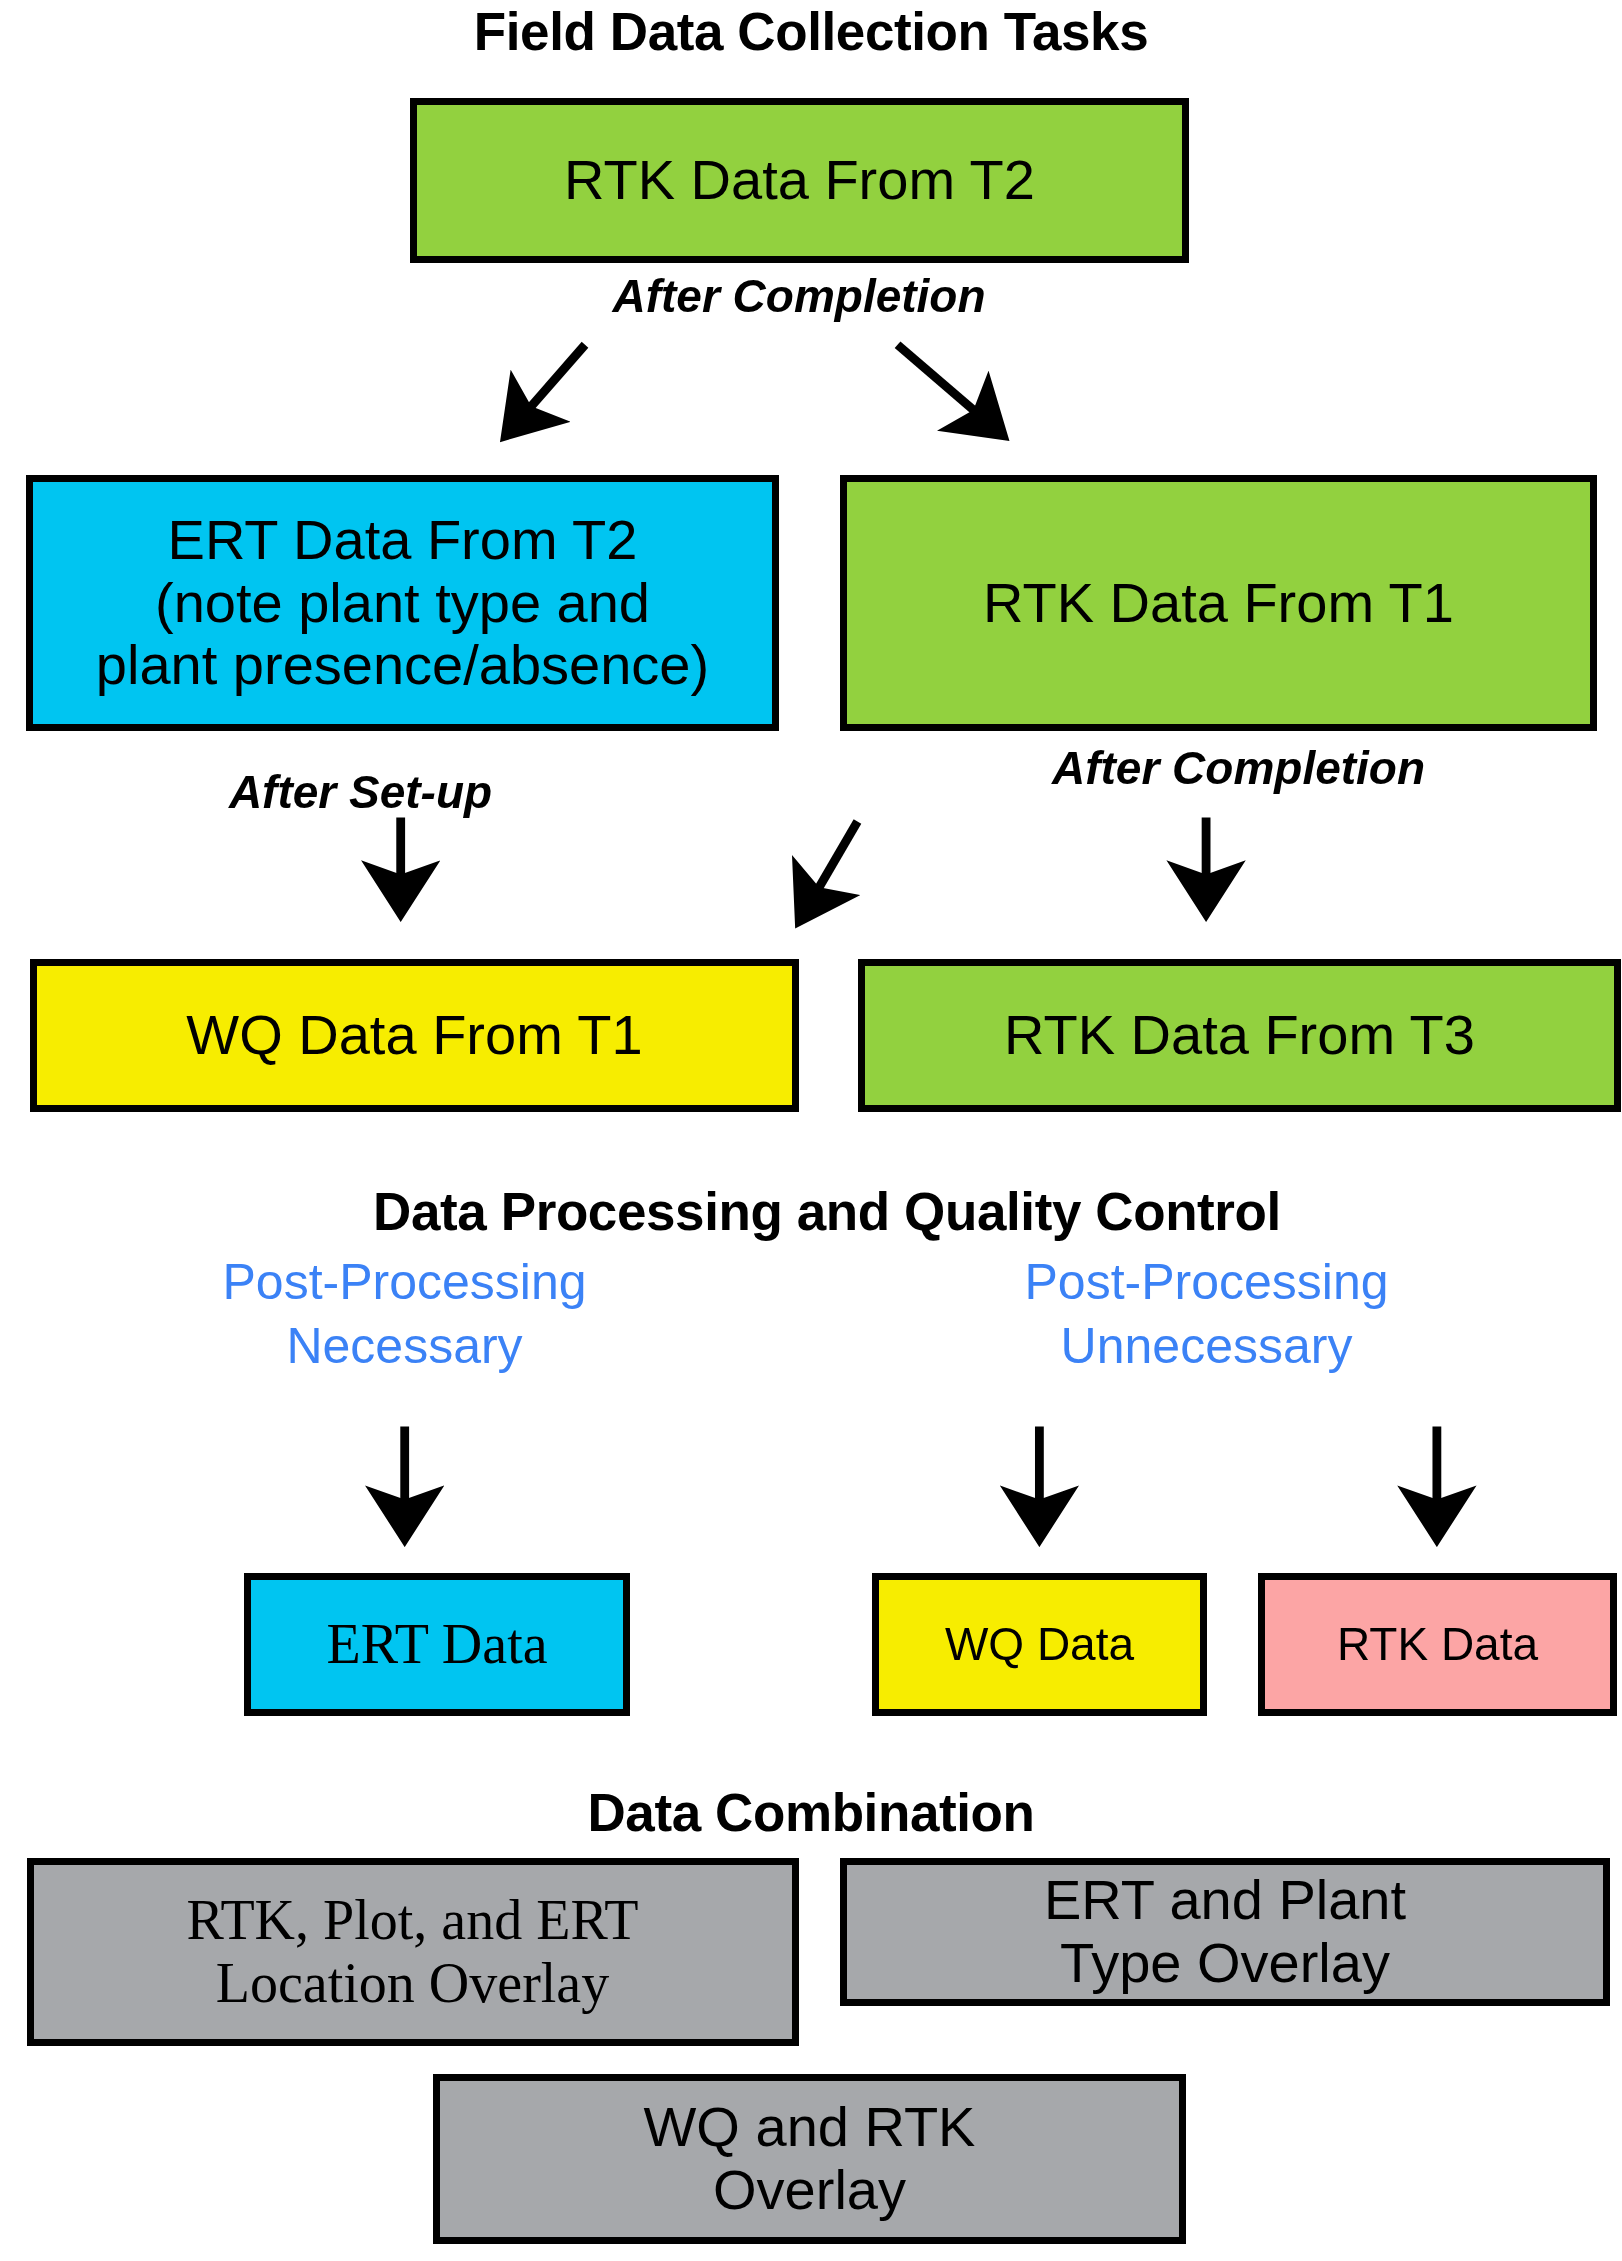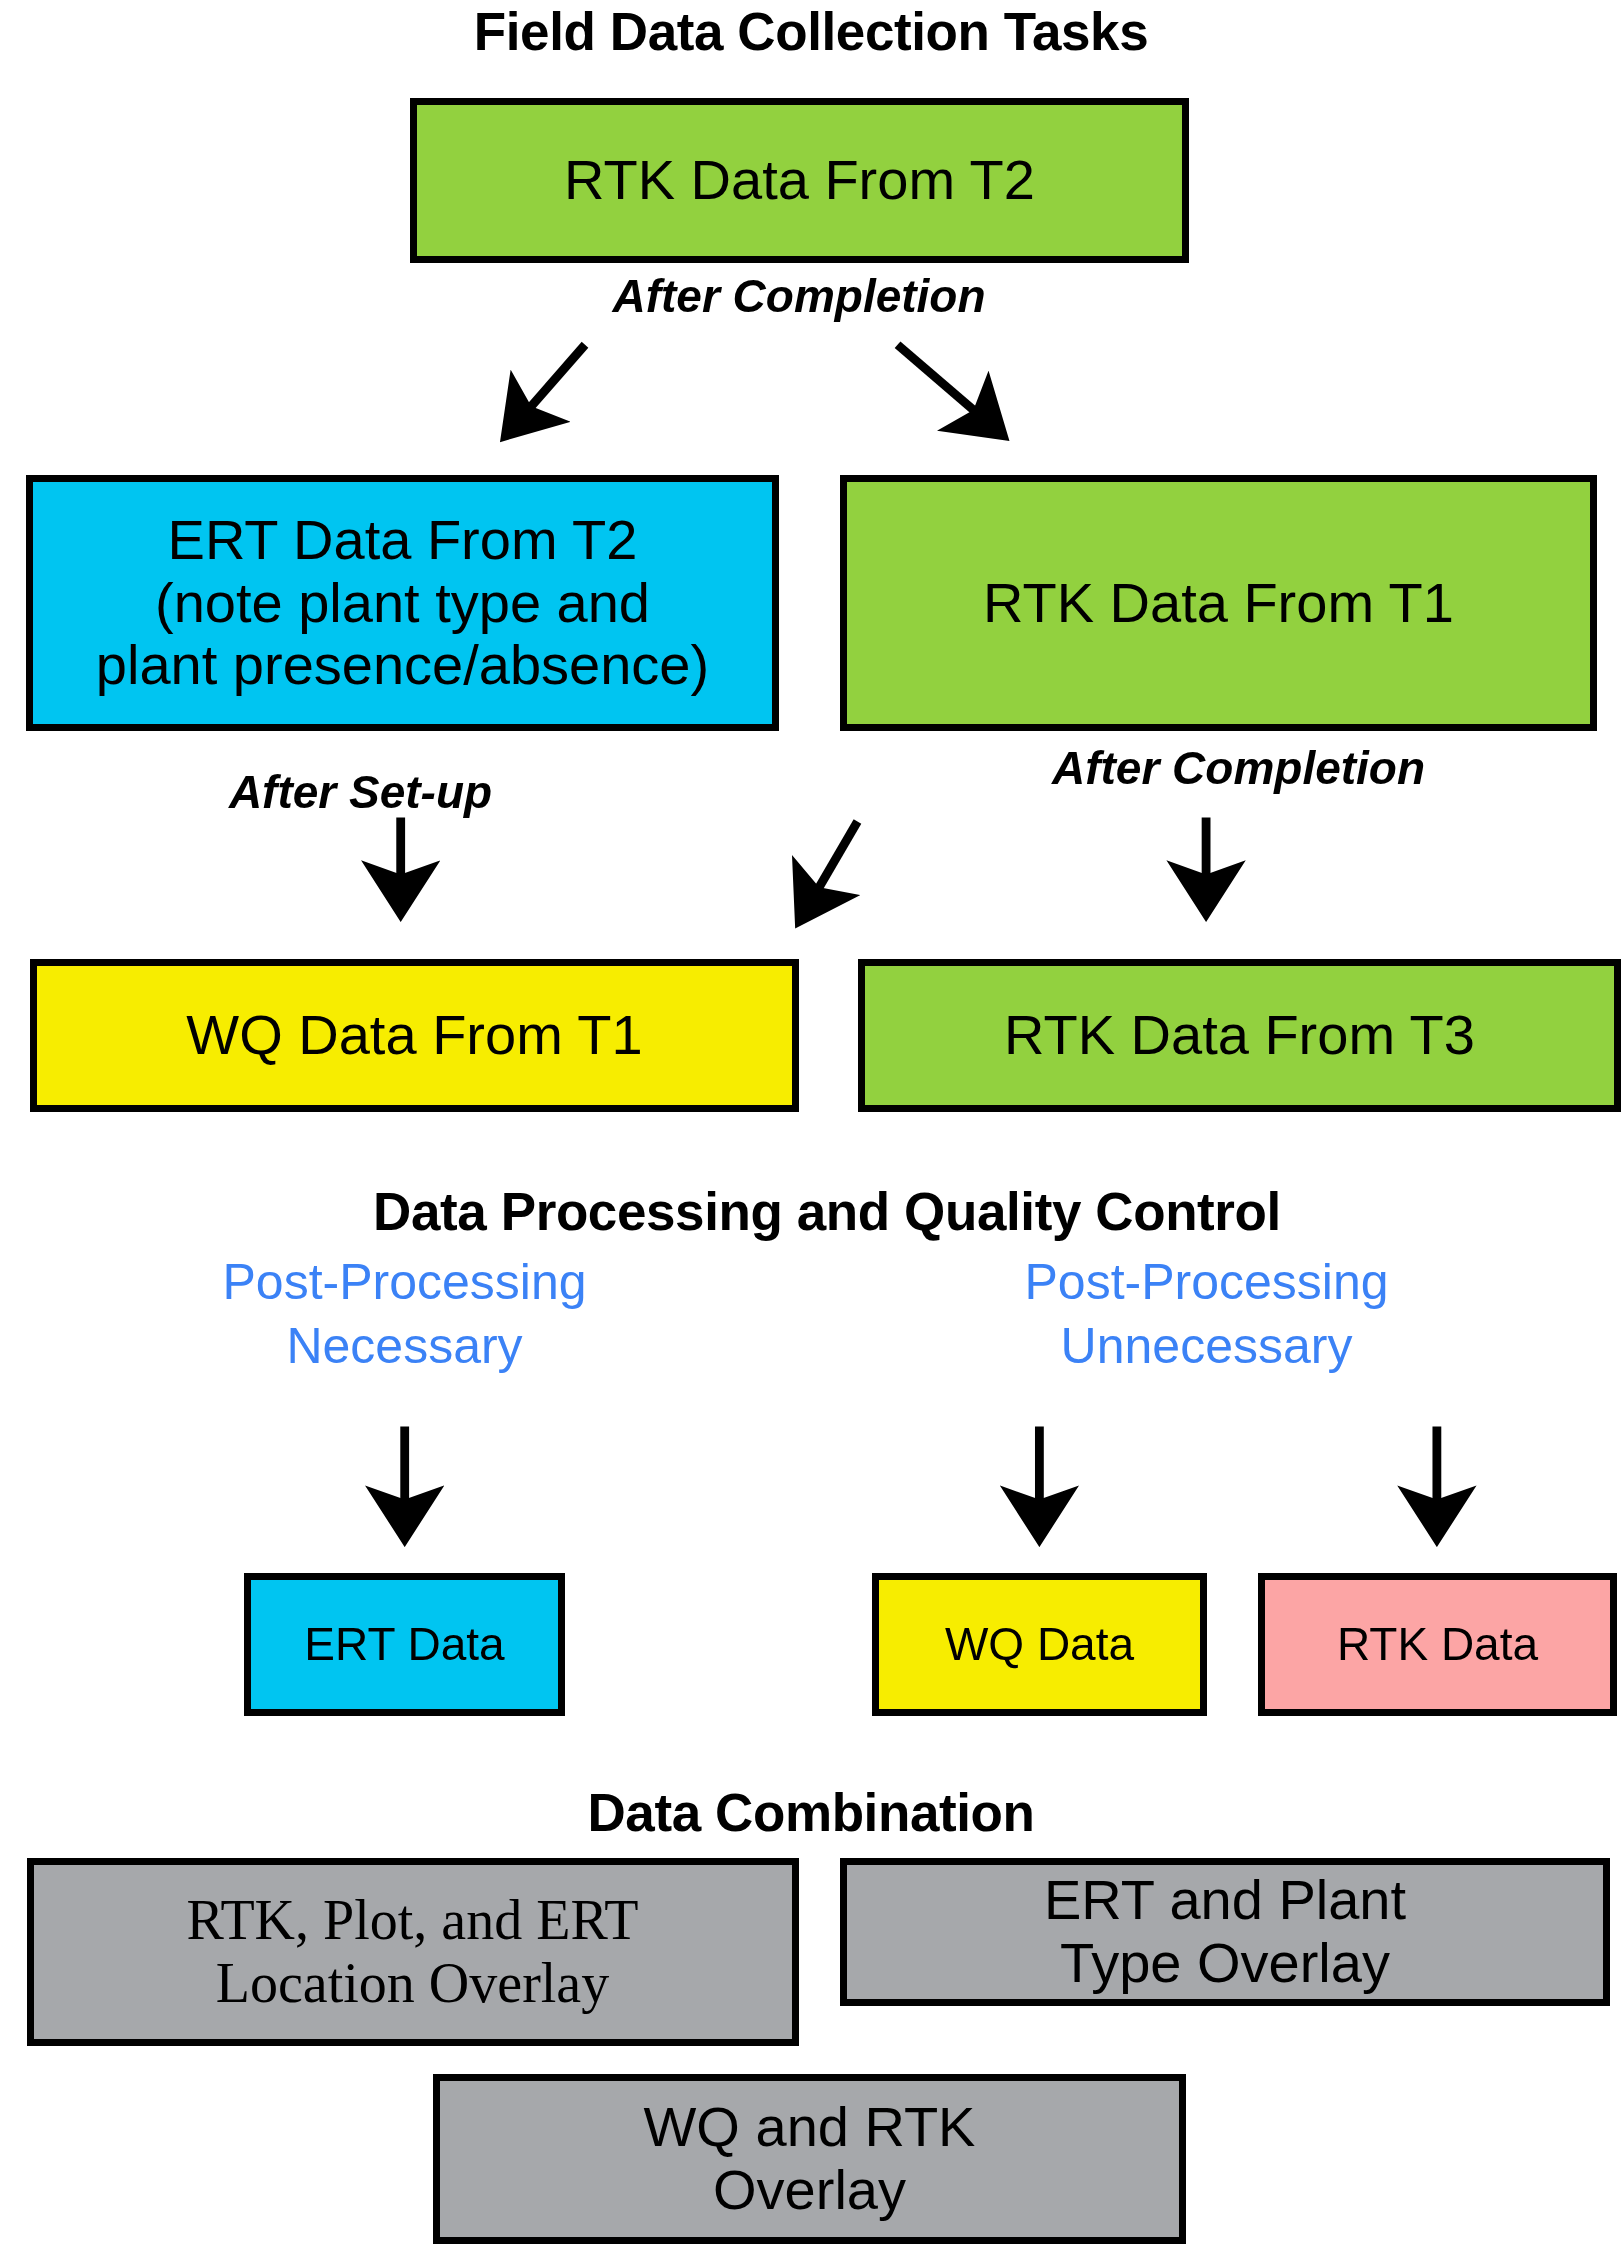--- a/index.html
+++ b/index.html
@@ -72,21 +72,21 @@
   </div>
 
   <div class="section-title" style="left:16px;top:1185px;width:1622px;">Data Processing and Quality Control</div>
 
   <div class="plain-label" style="left:88px;top:1250px;width:633px;">Post-Processing
 Necessary</div>
 
   <div class="plain-label" style="left:890px;top:1250px;width:633px;">Post-Processing
 Unnecessary</div>
 
-  <div class="node" id="n-ert-data" style="left: 244px; top: 1573px; width: 321px; height: 143px; font-size: 46px; background-color: rgb(0, 197, 241); border-color: rgb(0, 0, 0);">
+  <div class="node" id="n-ert-data" style="left: 244px; top: 1573px; width: 386px; height: 143px; font-size: 56px; background-color: rgb(0, 197, 241); border-color: rgb(0, 0, 0); font-family: Liberation Serif, serif;">
     <span class="txt">ERT Data</span>
   </div>
 
   <div class="node" id="n-wq-data" style="left: 872px; top: 1573px; width: 335px; height: 143px; font-size: 46px; background-color: rgb(247, 237, 0); border-color: rgb(0, 0, 0);">
     <span class="txt">WQ Data</span>
   </div>
 
   <div class="node" id="n-rtk-data" style="left: 1258px; top: 1573px; width: 359px; height: 143px; font-size: 46px; background-color: #fca5a5; border-color: rgb(0, 0, 0);">
     <span class="txt">RTK Data</span>
   </div>

